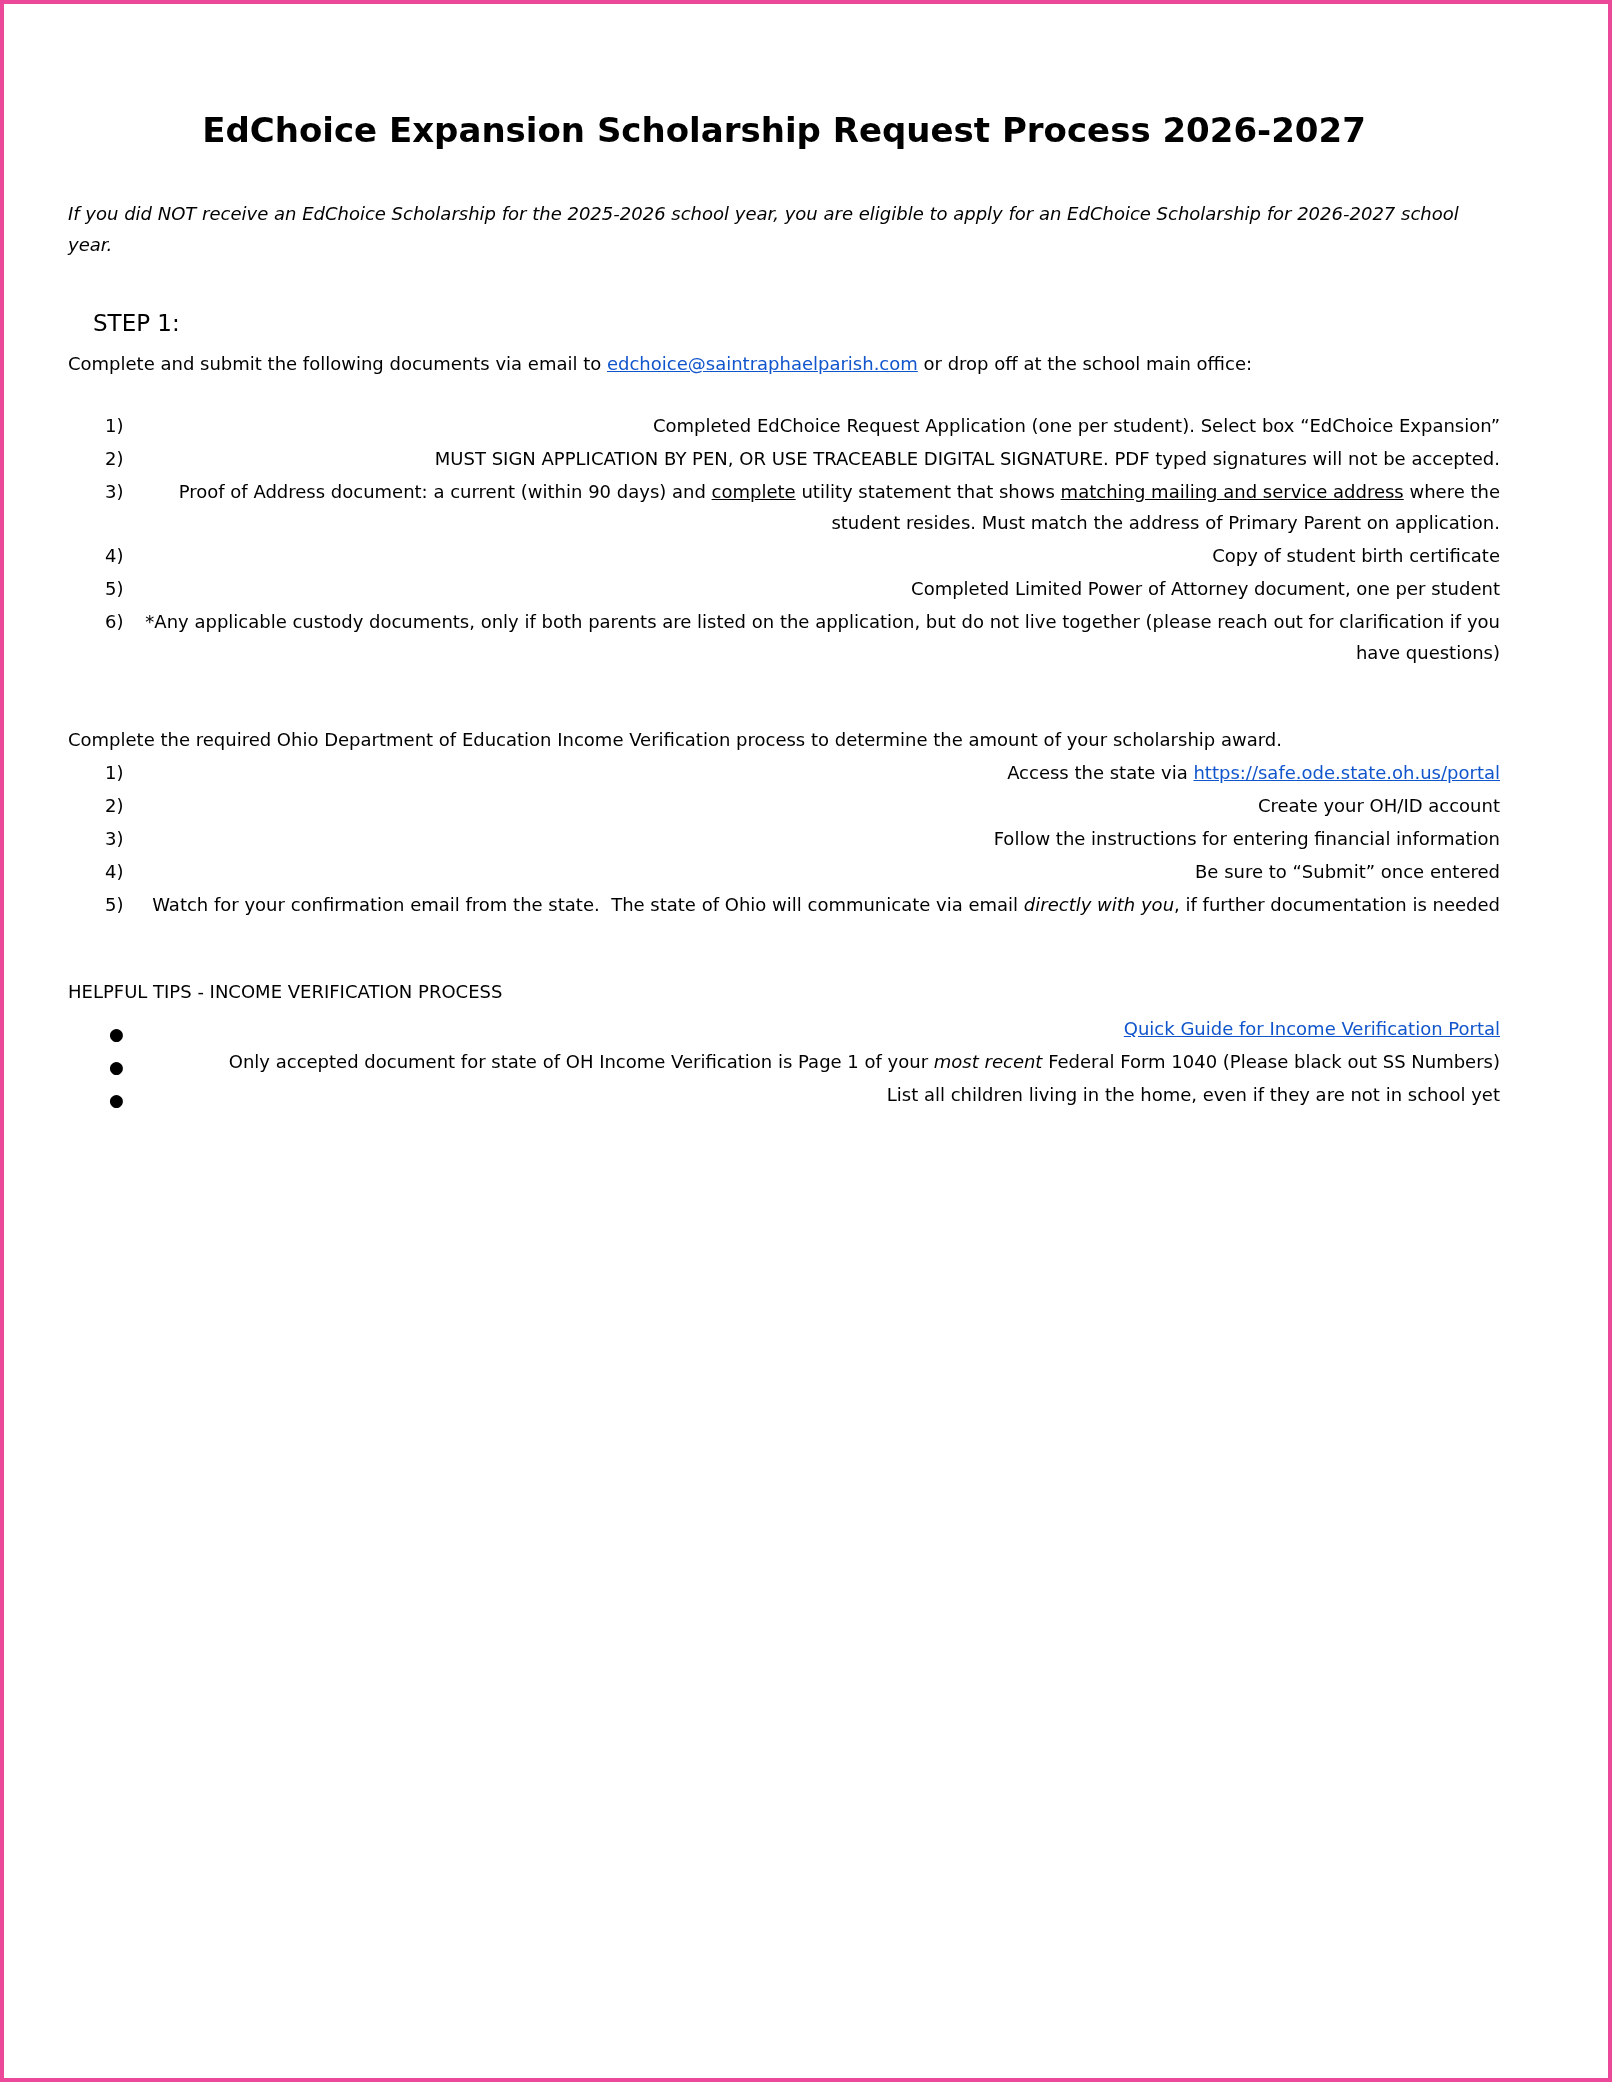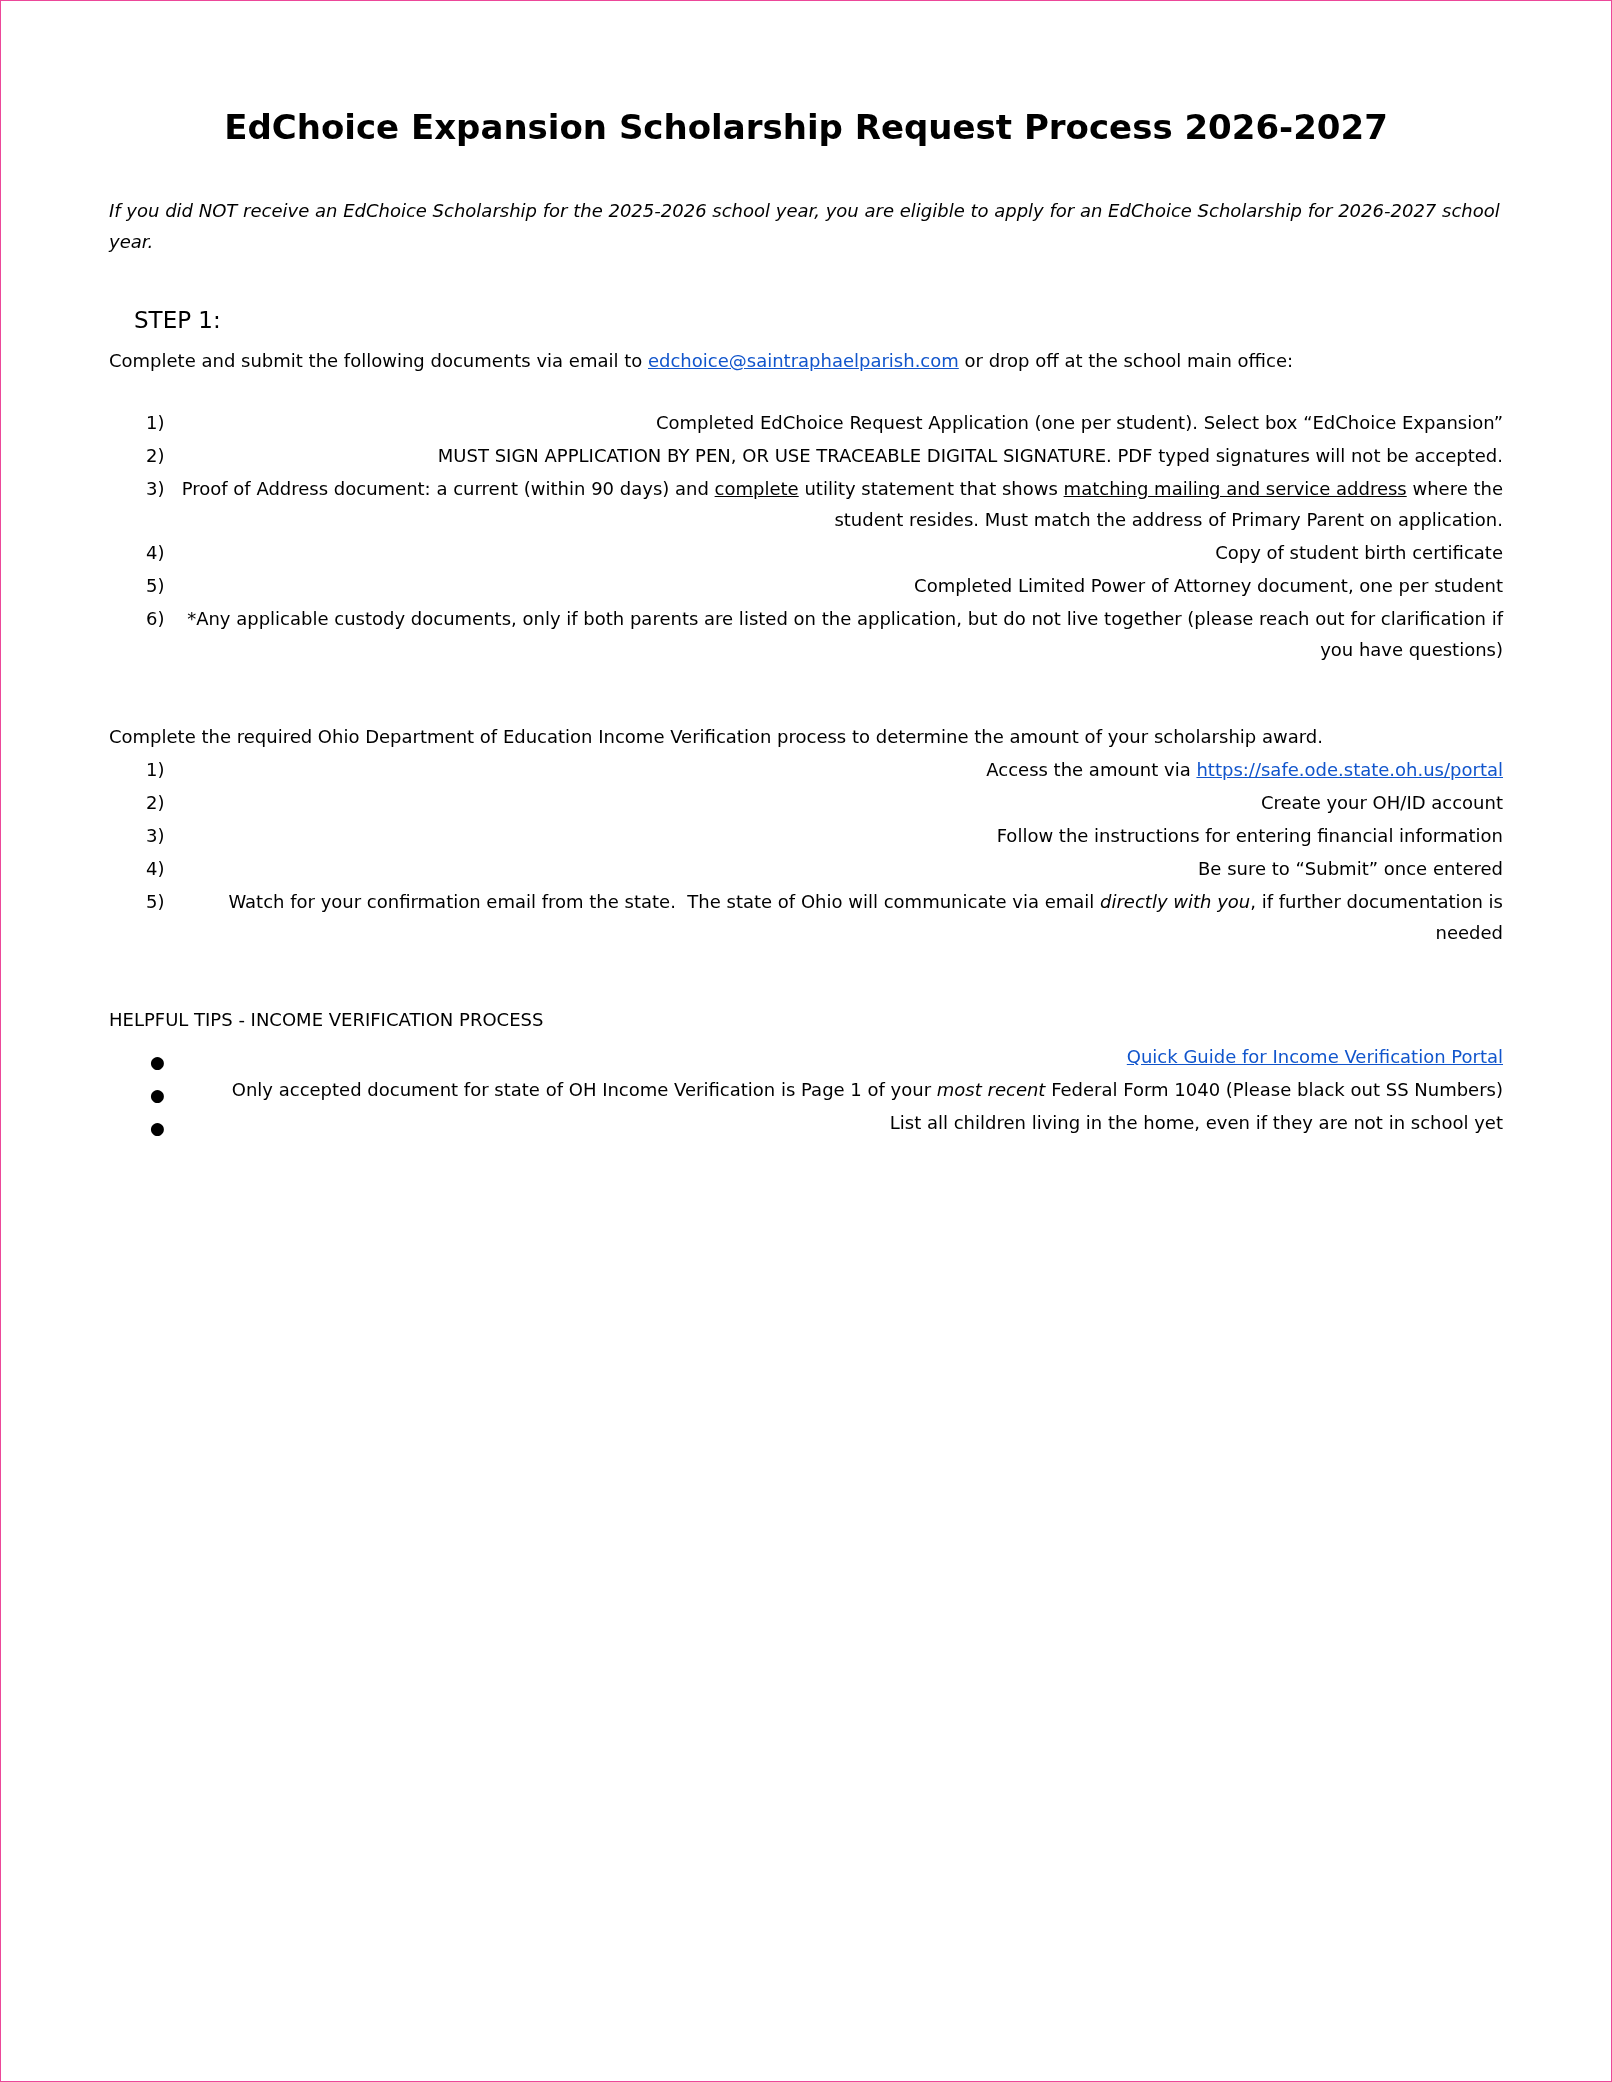--- a/index.html
+++ b/index.html
@@ -6,22 +6,22 @@
   html, body { background:#ffffff; }
   body {
     font-family:"DejaVu Sans","Liberation Sans",sans-serif;
     color:#000000;
     width:1612px;
   }
   .page {
     width:1612px;
     height:2082px;
     background:#ffffff;
-    border:1px solid #ec4899;
-    padding:104px 108px 0 108px;
+    border:4px solid #ec4899;
+    padding:104px 108px 0 64px;
     overflow:hidden;
   }
   .title {
     font-size:34px;
     font-weight:bold;
     text-align:center;
     line-height:1.3;
     margin-bottom:46px;
   }
   .body-text { font-size:18px; line-height:31px; }
@@ -84,21 +84,21 @@
         <li><span>Proof of Address document: a current (within 90 days) and </span><span class="underline">complete</span><span> utility statement that shows </span><span class="underline">matching mailing and service address</span><span> where the student resides. Must match the address of Primary Parent on application.</span></li>
         <li><span>Copy of student birth certificate</span></li>
         <li><span>Completed Limited Power of Attorney document, one per student</span></li>
         <li><span>*Any applicable custody documents, only if both parents are listed on the application, but do not live together (please reach out for clarification if you have questions)</span></li>
       </ol>
   </section>
 
   <section class="step2">
     <p class="body-text rich"><span>Complete the required Ohio Department of Education Income Verification process to determine the amount of your scholarship award.</span></p>
     <ol class="body-text num-list">
-        <li><span>Access the amount via </span><a href="#" class="lnk">https://safe.ode.state.oh.us/portal</a></li>
+        <li><span>Access the state via </span><a href="#" class="lnk">https://safe.ode.state.oh.us/portal</a></li>
         <li><span>Create your OH/ID account</span></li>
         <li><span>Follow the instructions for entering financial information</span></li>
         <li><span>Be sure to “Submit” once entered</span></li>
         <li><span>Watch for your confirmation email from the state.  The state of Ohio will communicate via email </span><span class="italic">directly with you</span><span>, if further documentation is needed</span></li>
       </ol>
   </section>
 
   <section class="tips">
     <p class="body-text tips-heading">HELPFUL TIPS - INCOME VERIFICATION PROCESS</p>
     <ul class="body-text bullet-list">

